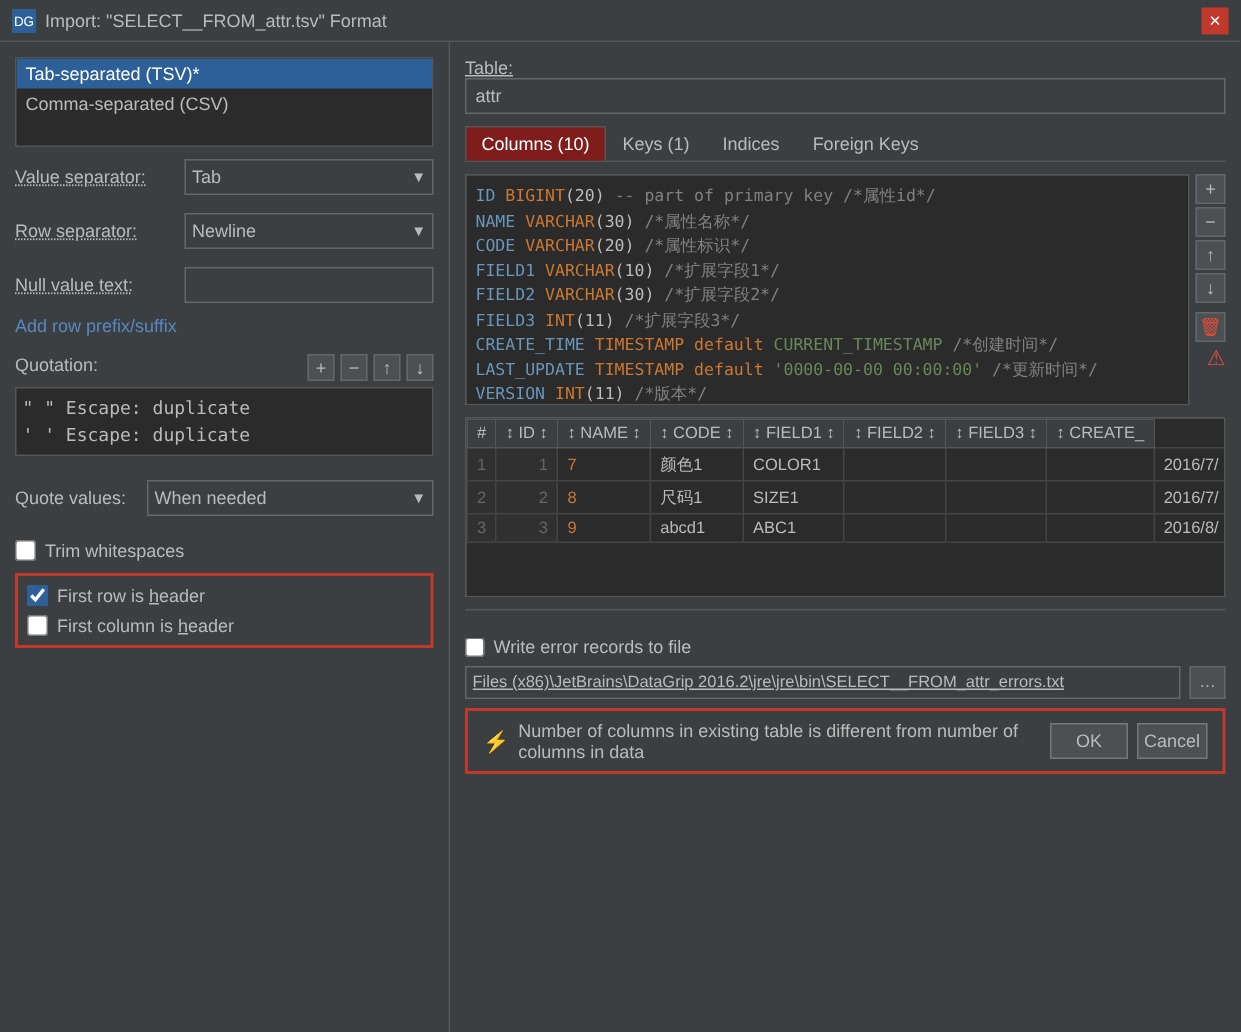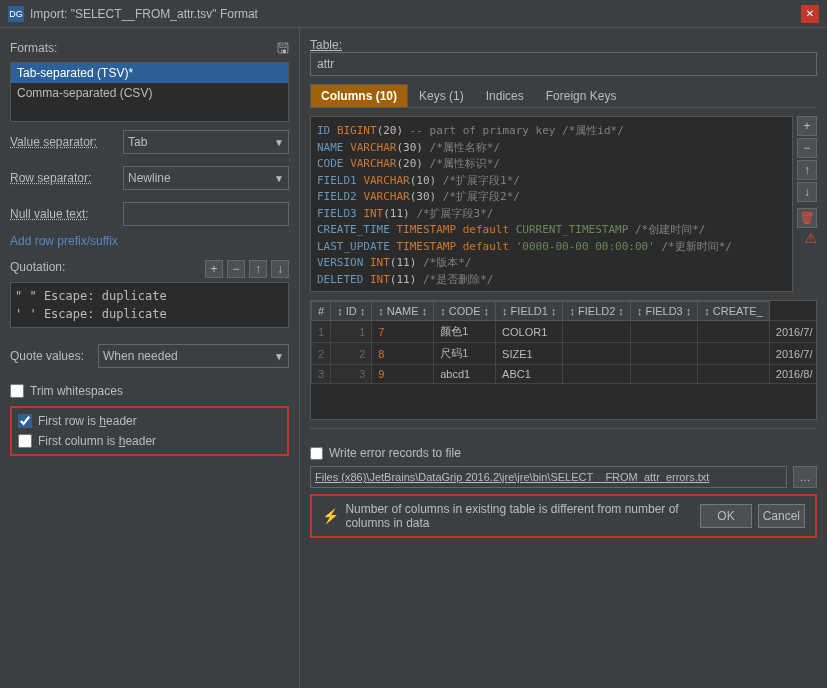--- a/index.html
+++ b/index.html
@@ -269,32 +269,31 @@
     }
     .tab {
       padding: 4px 10px;
       font-size: 12px;
       cursor: pointer;
       color: #bbbbbb;
       border: 1px solid transparent;
       border-bottom: none;
     }
     .tab.active {
-      background: #a16207;
+      background: #7f1d1d;
       border-color: #555;
       color: white;
-      font-weight: bold;
     }
 
     
     .sql-editor {
       background: #2b2b2b;
       border: 1px solid #555;
       flex: 0 0 auto;
-      height: 176px;
+      height: 154px;
       overflow-y: auto;
       padding: 6px;
       font-family: monospace;
       font-size: 11px;
       line-height: 1.5;
       position: relative;
     }
     .sql-line { display: block; white-space: nowrap; }
     .sql-kw { color: #cc7832; }
     .sql-name { color: #6897bb; }
@@ -461,24 +460,20 @@
     <span>Import: "SELECT__FROM_attr.tsv" Format</span>
   </div>
   <div class="close-btn">✕</div>
 </div>
 
 <div class="main-content">
 
   <div class="left-panel">
 
     <div>
-      <div class="formats-header">
-        <span class="section-label">Formats:</span>
-        <span class="formats-save-icon">🖫</span>
-      </div>
       <div class="formats-list">
         <div class="format-item selected">
           <span>Tab-separated (TSV)*</span>
         </div>
         <div class="format-item">
           <span>Comma-separated (CSV)</span>
         </div>
       </div>
     </div>
 

